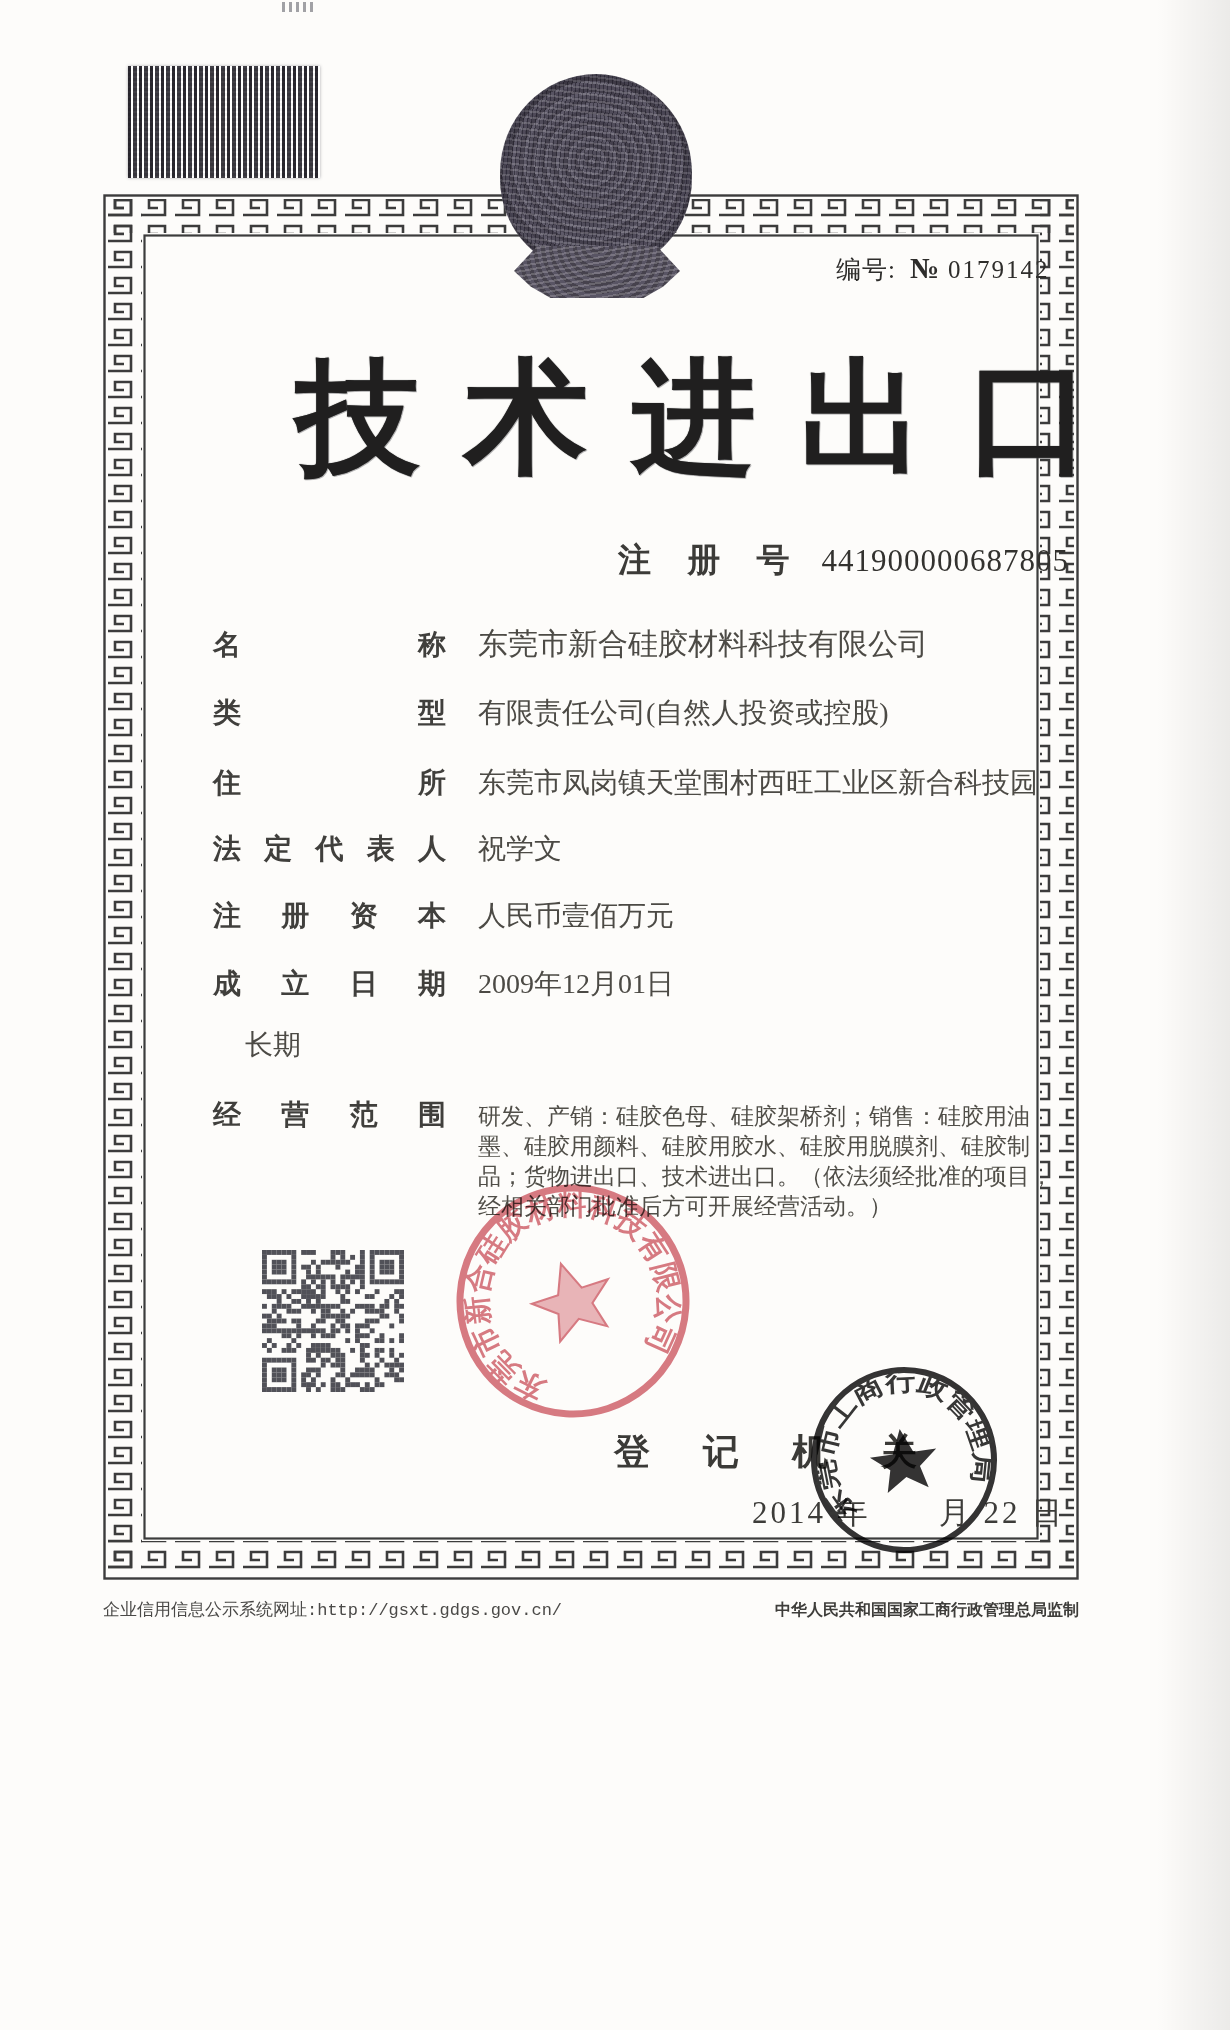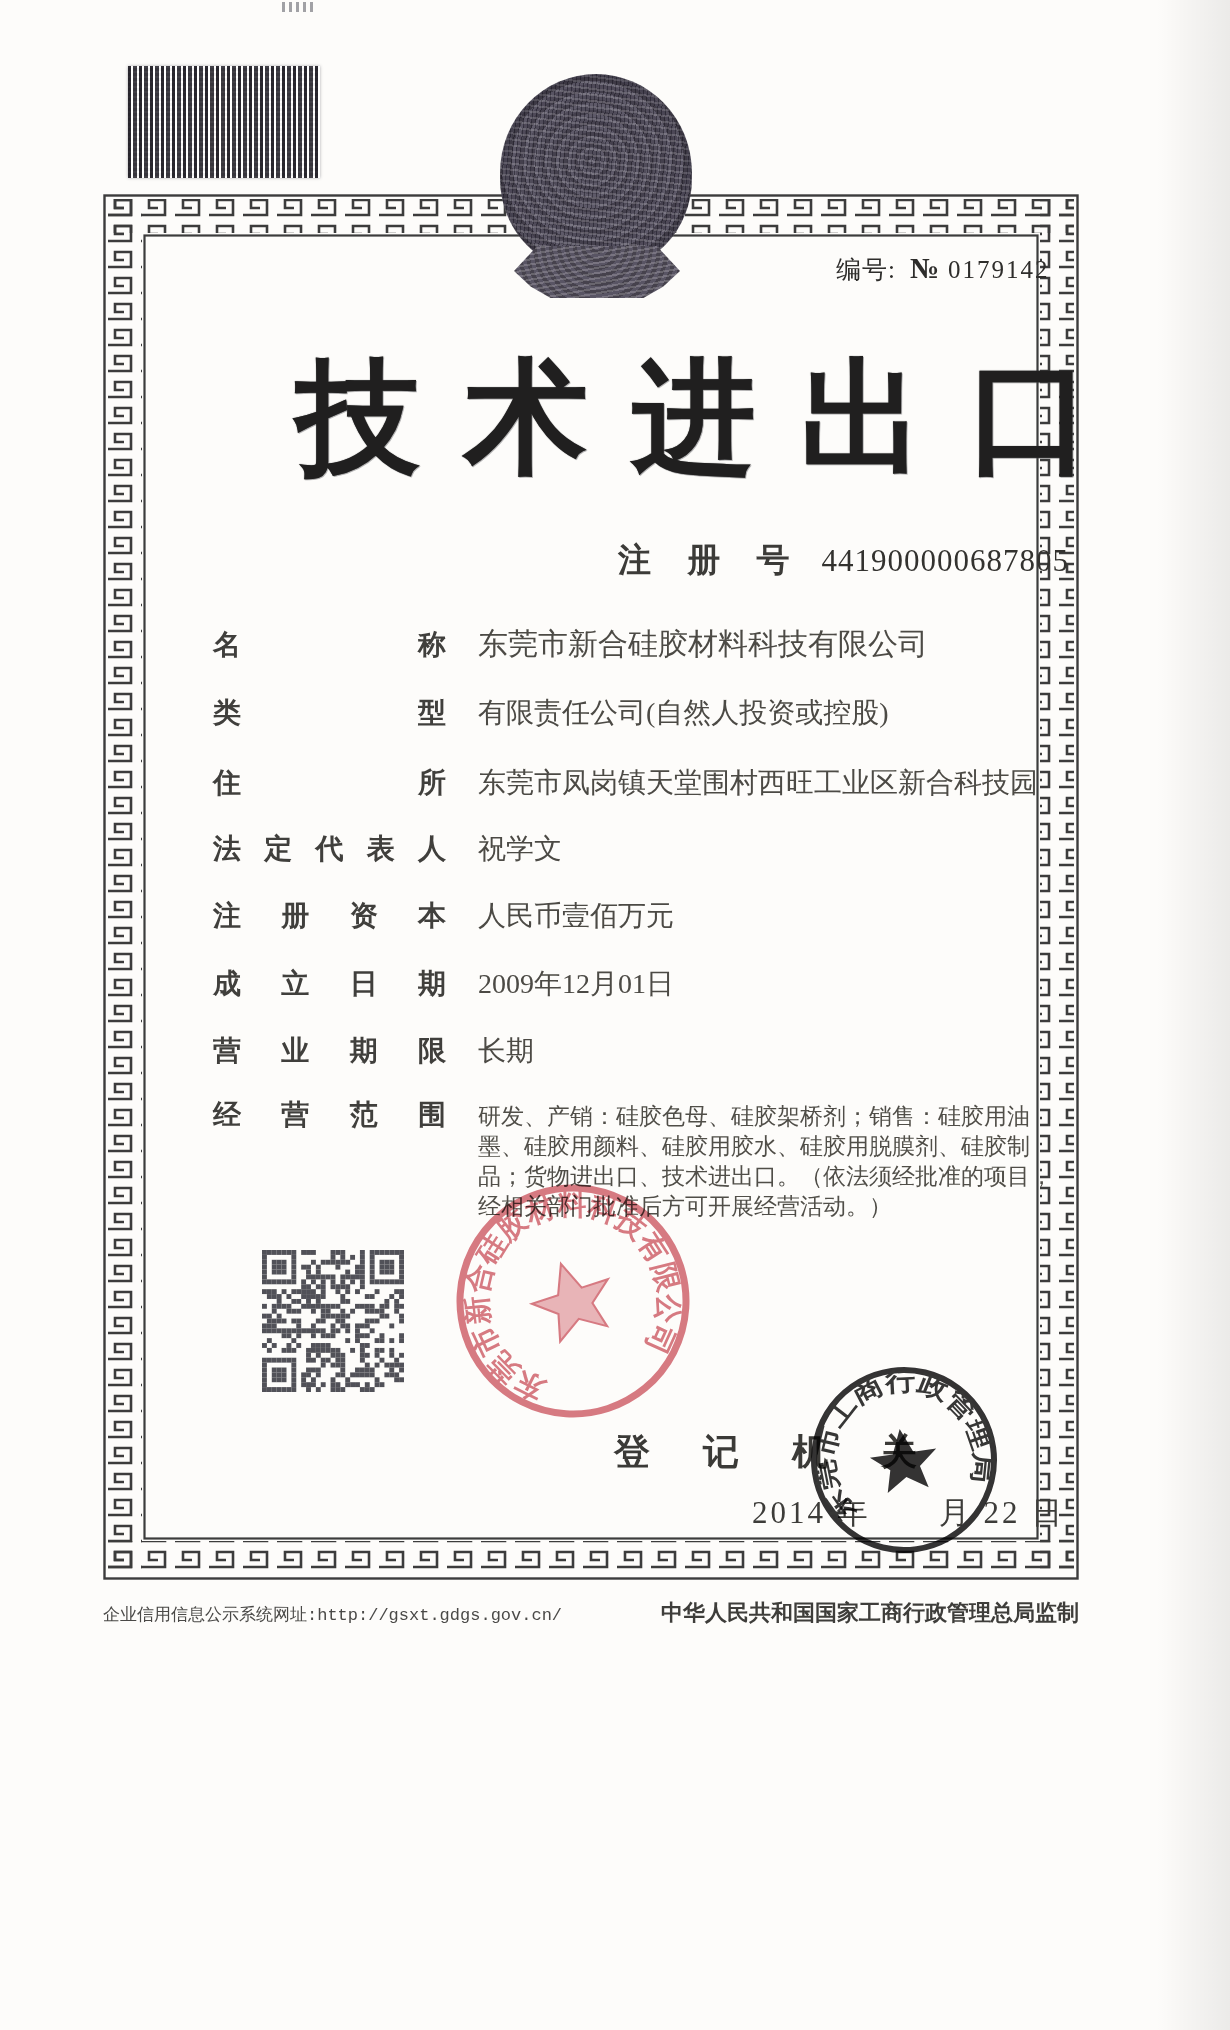--- a/index.html
+++ b/index.html
@@ -79,21 +79,21 @@
   .seal-red{left:448px; top:1176px;}
   .seal-black{left:804px; top:1360px;}
   
   .registry{position:absolute; left:614px; top:1428px; font-size:36px; font-weight:600;
     letter-spacing:22px; color:#3b3a37; white-space:nowrap;}
   .issue-date{position:absolute; left:752px; top:1492px; font-size:31px; color:#3d3c39;
     letter-spacing:3px; white-space:nowrap;}
   .footer{position:absolute; left:103px; top:1598px; width:976px; display:flex;
     justify-content:space-between; align-items:baseline;}
   .footer-left{font-size:17px; color:#4a4947; font-family:"Liberation Mono", monospace; letter-spacing:0;}
-  .footer-right{font-size:22px; color:#3e3d3a; font-weight:600;}
+  .footer-right{font-size:16px; color:#3e3d3a; font-weight:600;}
 </style>
 </head>
 <body>
 
 <div class="page">
 
   <div class="barcode"></div>
   <div class="edge-marks"></div>
   <div class="smudge" style="left:220px;top:500px;width:26px;height:12px;"></div>
   <div class="smudge" style="left:408px;top:498px;width:14px;height:14px;"></div>
@@ -153,21 +153,20 @@
     </div>
     <div class="row" style="top:293px">
       <div class="row-label">注册资本</div>
       <div class="row-value">人民币壹佰万元</div>
     </div>
     <div class="row" style="top:361px">
       <div class="row-label">成立日期</div>
       <div class="row-value">2009年12月01日</div>
     </div>
     <div class="row" style="top:428px">
-      <div class="row-label">营业期限</div>
       <div class="row-value">长期</div>
     </div>
     <div class="row" style="top:492px">
       <div class="row-label">经营范围</div>
       <div class="row-value small">研发、产销：硅胶色母、硅胶架桥剂；销售：硅胶用油墨、硅胶用颜料、硅胶用胶水、硅胶用脱膜剂、硅胶制品；货物进出口、技术进出口。（依法须经批准的项目，经相关部门批准后方可开展经营活动。）</div>
     </div>
   </div>
 
   <div class="qr"><svg id="qrsvg" width="142" height="142" xmlns="http://www.w3.org/2000/svg">
         <rect x="0.00" y="0.00" width="4.90" height="4.90" fill="#3a3a42"></rect>

